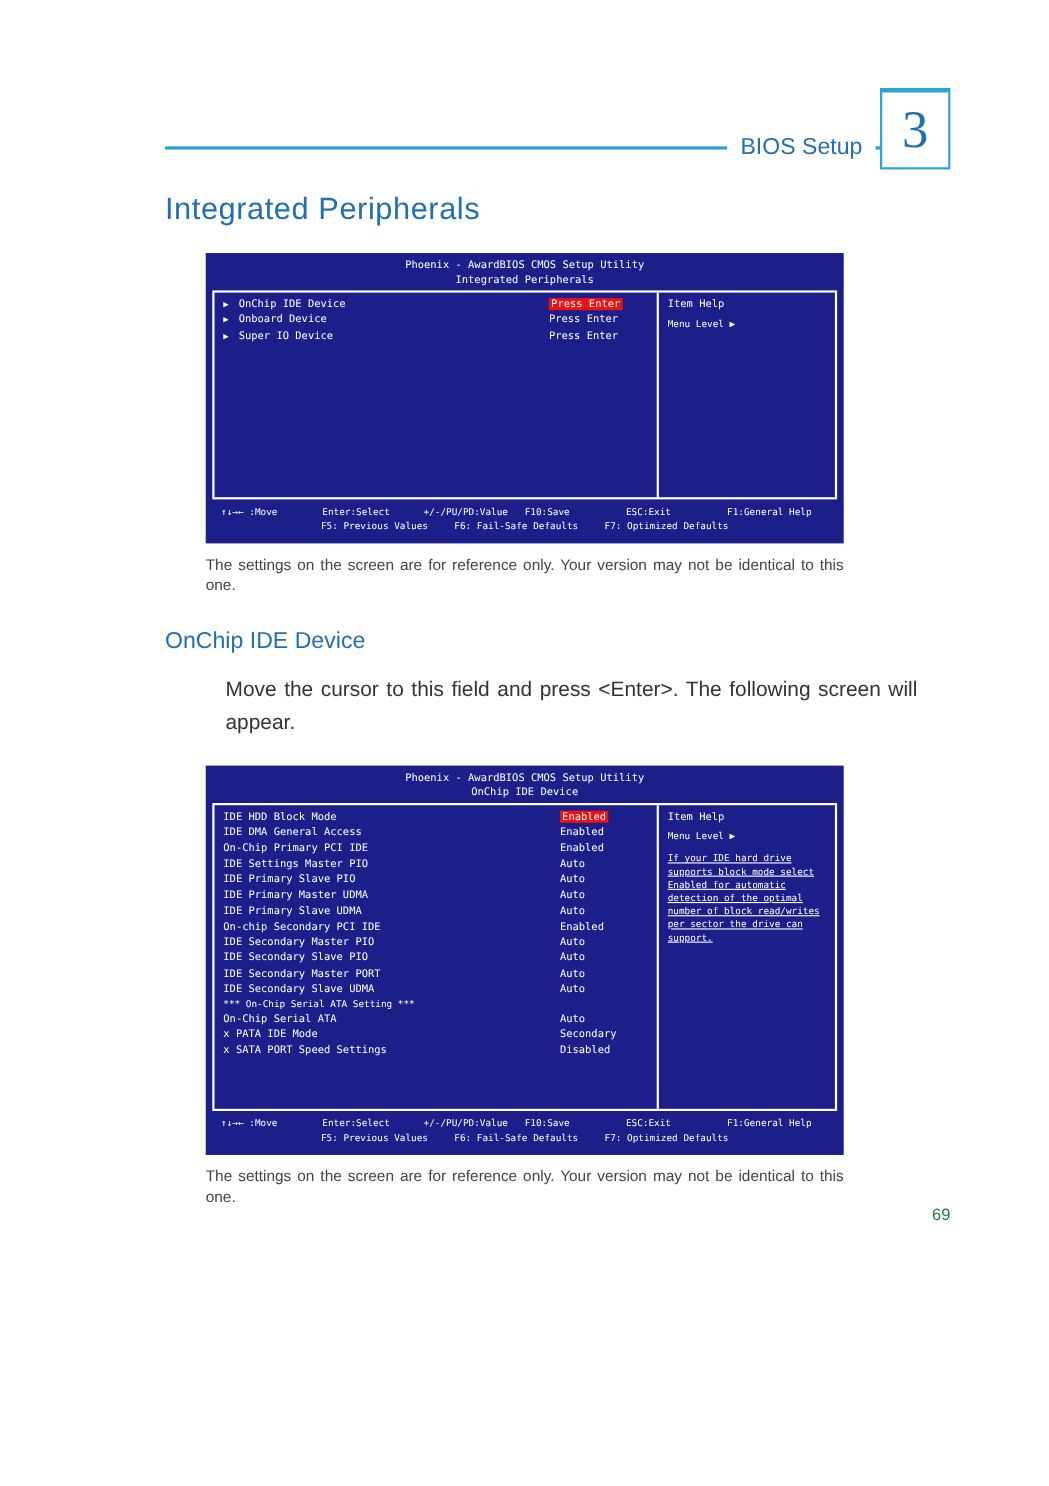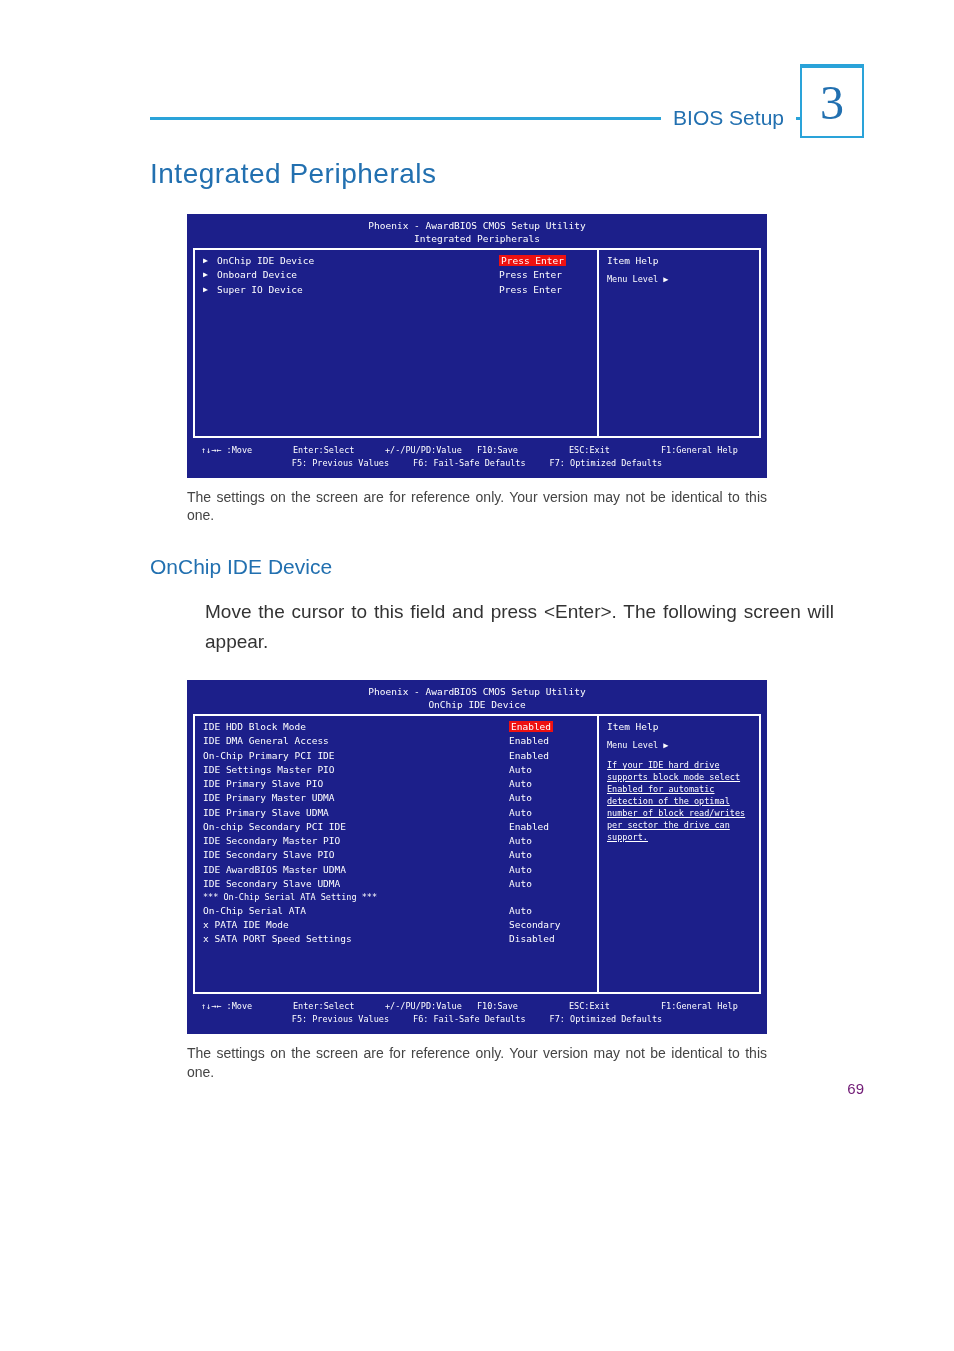--- a/index.html
+++ b/index.html
@@ -5,21 +5,21 @@
   * { box-sizing: border-box; margin: 0; padding: 0; }
   body {
     width: 954px;
     height: 1351px;
     background: #fff;
     font-family: "Gill Sans", "Gill Sans MT", "Trebuchet MS", sans-serif;
     position: relative;
     color: #333;
   }
   .page {
-    padding: 64px 90px 40px 90px;
+    padding: 80px 90px 40px 90px;
     position: relative;
   }
   .header-row {
     display: flex;
     align-items: flex-end;
     justify-content: flex-end;
     position: relative;
     margin-bottom: 30px;
     margin-left: 60px;
   }
@@ -153,21 +153,21 @@
     line-height: 1.55;
     text-align: justify;
     margin-top: 8px;
     margin-bottom: 24px;
   }
   .page-num {
     position: absolute;
     bottom: 24px;
     right: 90px;
     font-size: 15px;
-    color: #701a75;
+    color: #15803d;
   }
   .x-header { color: #fff; font-size: 8.5px; }
   .x-row { display: flex; }
   .x-row .xl { flex: 1; }
   .x-row .xv { width: 80px; }
 </style>
 </head>
 <body>
 
 <div class="page">
@@ -268,21 +268,21 @@
           </div>
         <div class="x-row">
             <span class="xl">IDE Secondary Master PIO</span>
             <span class="xv">Auto</span>
           </div>
         <div class="x-row">
             <span class="xl">IDE Secondary Slave PIO</span>
             <span class="xv">Auto</span>
           </div>
         <div class="x-row">
-            <span class="xl">IDE AwardBIOS Master UDMA</span>
+            <span class="xl">IDE Secondary Master PORT</span>
             <span class="xv">Auto</span>
           </div>
         <div class="x-row">
             <span class="xl">IDE Secondary Slave UDMA</span>
             <span class="xv">Auto</span>
           </div>
         <div class="x-row">
             <span class="xl"></span>
             <span class="xv"></span>
           </div>

